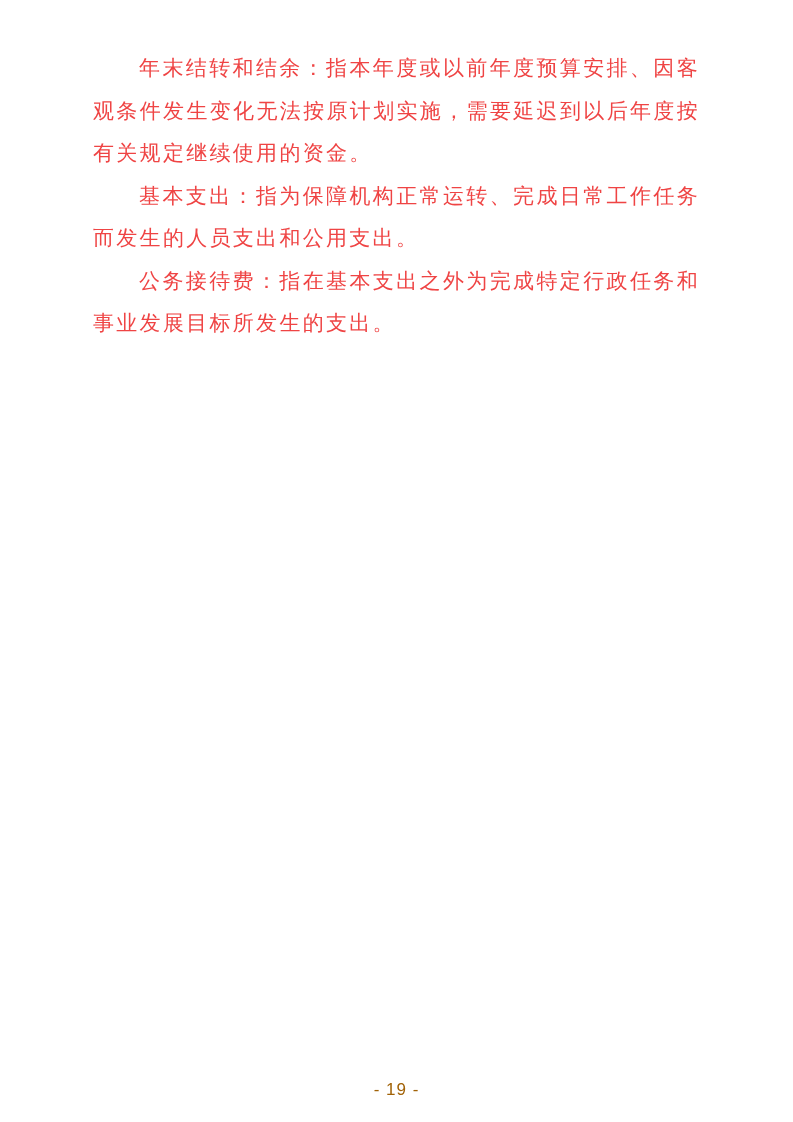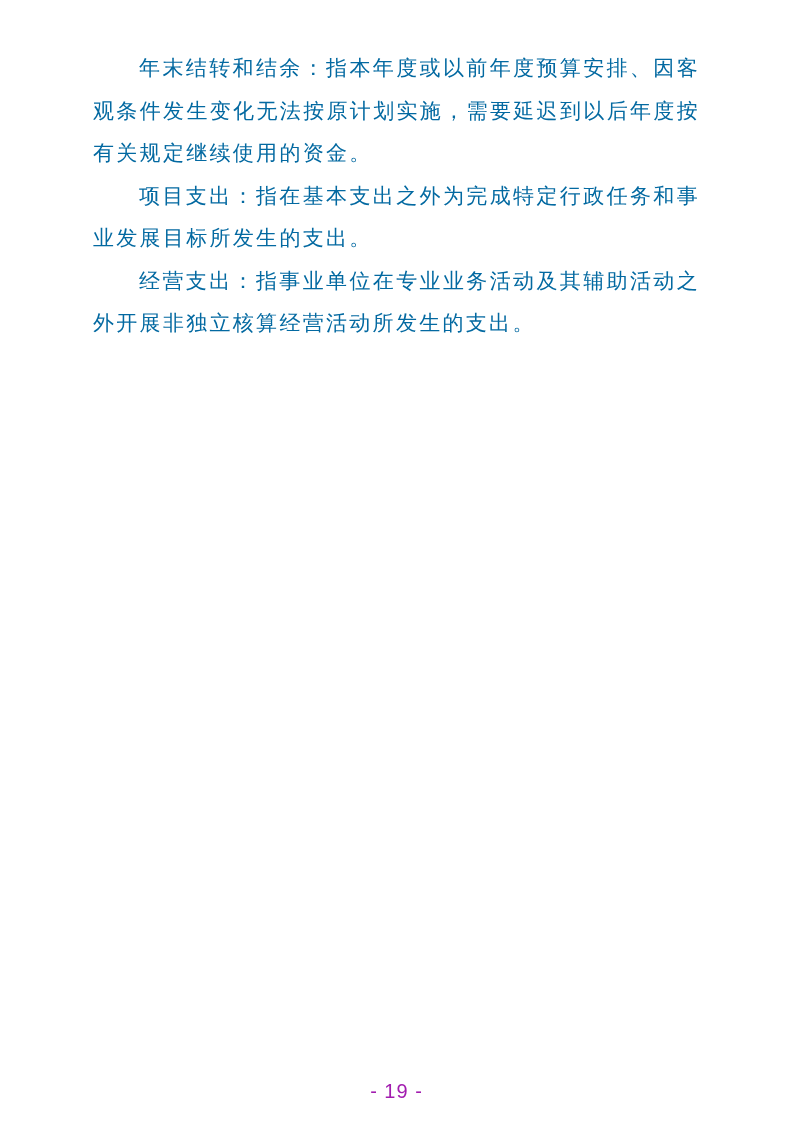--- a/index.html
+++ b/index.html
@@ -23,45 +23,45 @@
     position: absolute;
     left: 93px;
     top: 47px;
     width: 607px;
   }
   .para {
     margin: 0;
     font-size: 21px;
     line-height: 42.5px;
     letter-spacing: 2.3px;
-    color: #0369a1;
+    color: #ef4444;
     text-align: justify;
     text-justify: inter-character;
     text-indent: 46px;
     font-family: "Liberation Serif", "DejaVu Serif", serif;
   }
   .footer {
     position: absolute;
     left: 0;
     right: 0;
     top: 1080px;
     text-align: center;
   }
   .pagenum {
     font-family: "Liberation Sans", "DejaVu Sans", sans-serif;
-    font-size: 20px;
-    color: #a21caf;
+    font-size: 17px;
+    color: #a16207;
     letter-spacing: 1px;
   }
 </style>
 </head>
 <body>
 
 <div class="page">
   <div class="content">
     <p class="para">年末结转和结余：指本年度或以前年度预算安排、因客观条件发生变化无法按原计划实施，需要延迟到以后年度按有关规定继续使用的资金。</p>
-    <p class="para">项目支出：指在基本支出之外为完成特定行政任务和事业发展目标所发生的支出。</p>
-    <p class="para">经营支出：指事业单位在专业业务活动及其辅助活动之外开展非独立核算经营活动所发生的支出。</p>
+    <p class="para">基本支出：指为保障机构正常运转、完成日常工作任务而发生的人员支出和公用支出。</p>
+    <p class="para">公务接待费：指在基本支出之外为完成特定行政任务和事业发展目标所发生的支出。</p>
   </div>
   <div class="footer">
     <span class="pagenum">- 19 -</span>
   </div>
 </div>
 
 </body></html>

